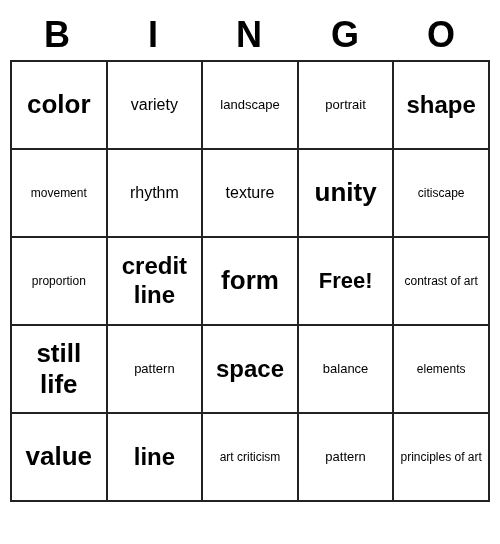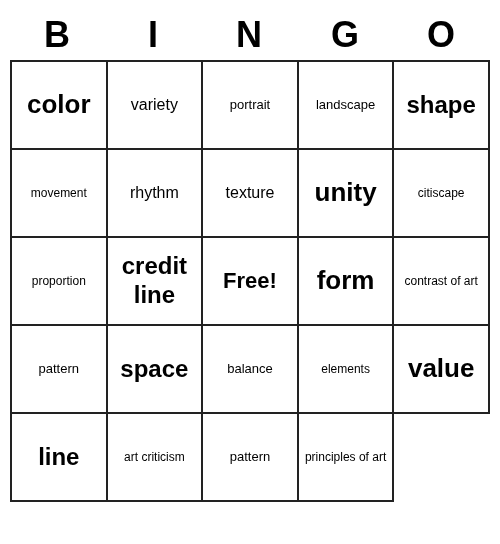--- a/index.html
+++ b/index.html
@@ -70,24 +70,24 @@
       <div class="bingo-header-cell">O</div>
     </div>
   <div class="bingo-grid">
   <div class="bingo-cell">
         <span class="sz-xl">color</span>
       </div>
       <div class="bingo-cell">
         <span class="sz-md">variety</span>
       </div>
       <div class="bingo-cell">
-        <span class="sz-sm">portrait</span>
+        <span class="sz-sm">landscape</span>
       </div>
       <div class="bingo-cell">
-        <span class="sz-sm">landscape</span>
+        <span class="sz-sm">portrait</span>
       </div>
       <div class="bingo-cell">
         <span class="sz-lg">shape</span>
       </div>
       <div class="bingo-cell">
         <span class="sz-xs">movement</span>
       </div>
       <div class="bingo-cell">
         <span class="sz-md">rhythm</span>
       </div>
@@ -100,27 +100,30 @@
       <div class="bingo-cell">
         <span class="sz-xs">citiscape</span>
       </div>
       <div class="bingo-cell">
         <span class="sz-xs">proportion</span>
       </div>
       <div class="bingo-cell">
         <span class="sz-lg">credit line</span>
       </div>
       <div class="bingo-cell">
+        <span class="sz-xl">form</span>
+      </div>
+      <div class="bingo-cell">
         <span class="free-cell">Free!</span>
       </div>
       <div class="bingo-cell">
-        <span class="sz-xl">form</span>
+        <span class="sz-xs">contrast of art</span>
       </div>
       <div class="bingo-cell">
-        <span class="sz-xs">contrast of art</span>
+        <span class="sz-xl">still life</span>
       </div>
       <div class="bingo-cell">
         <span class="sz-sm">pattern</span>
       </div>
       <div class="bingo-cell">
         <span class="sz-lg">space</span>
       </div>
       <div class="bingo-cell">
         <span class="sz-sm">balance</span>
       </div>

